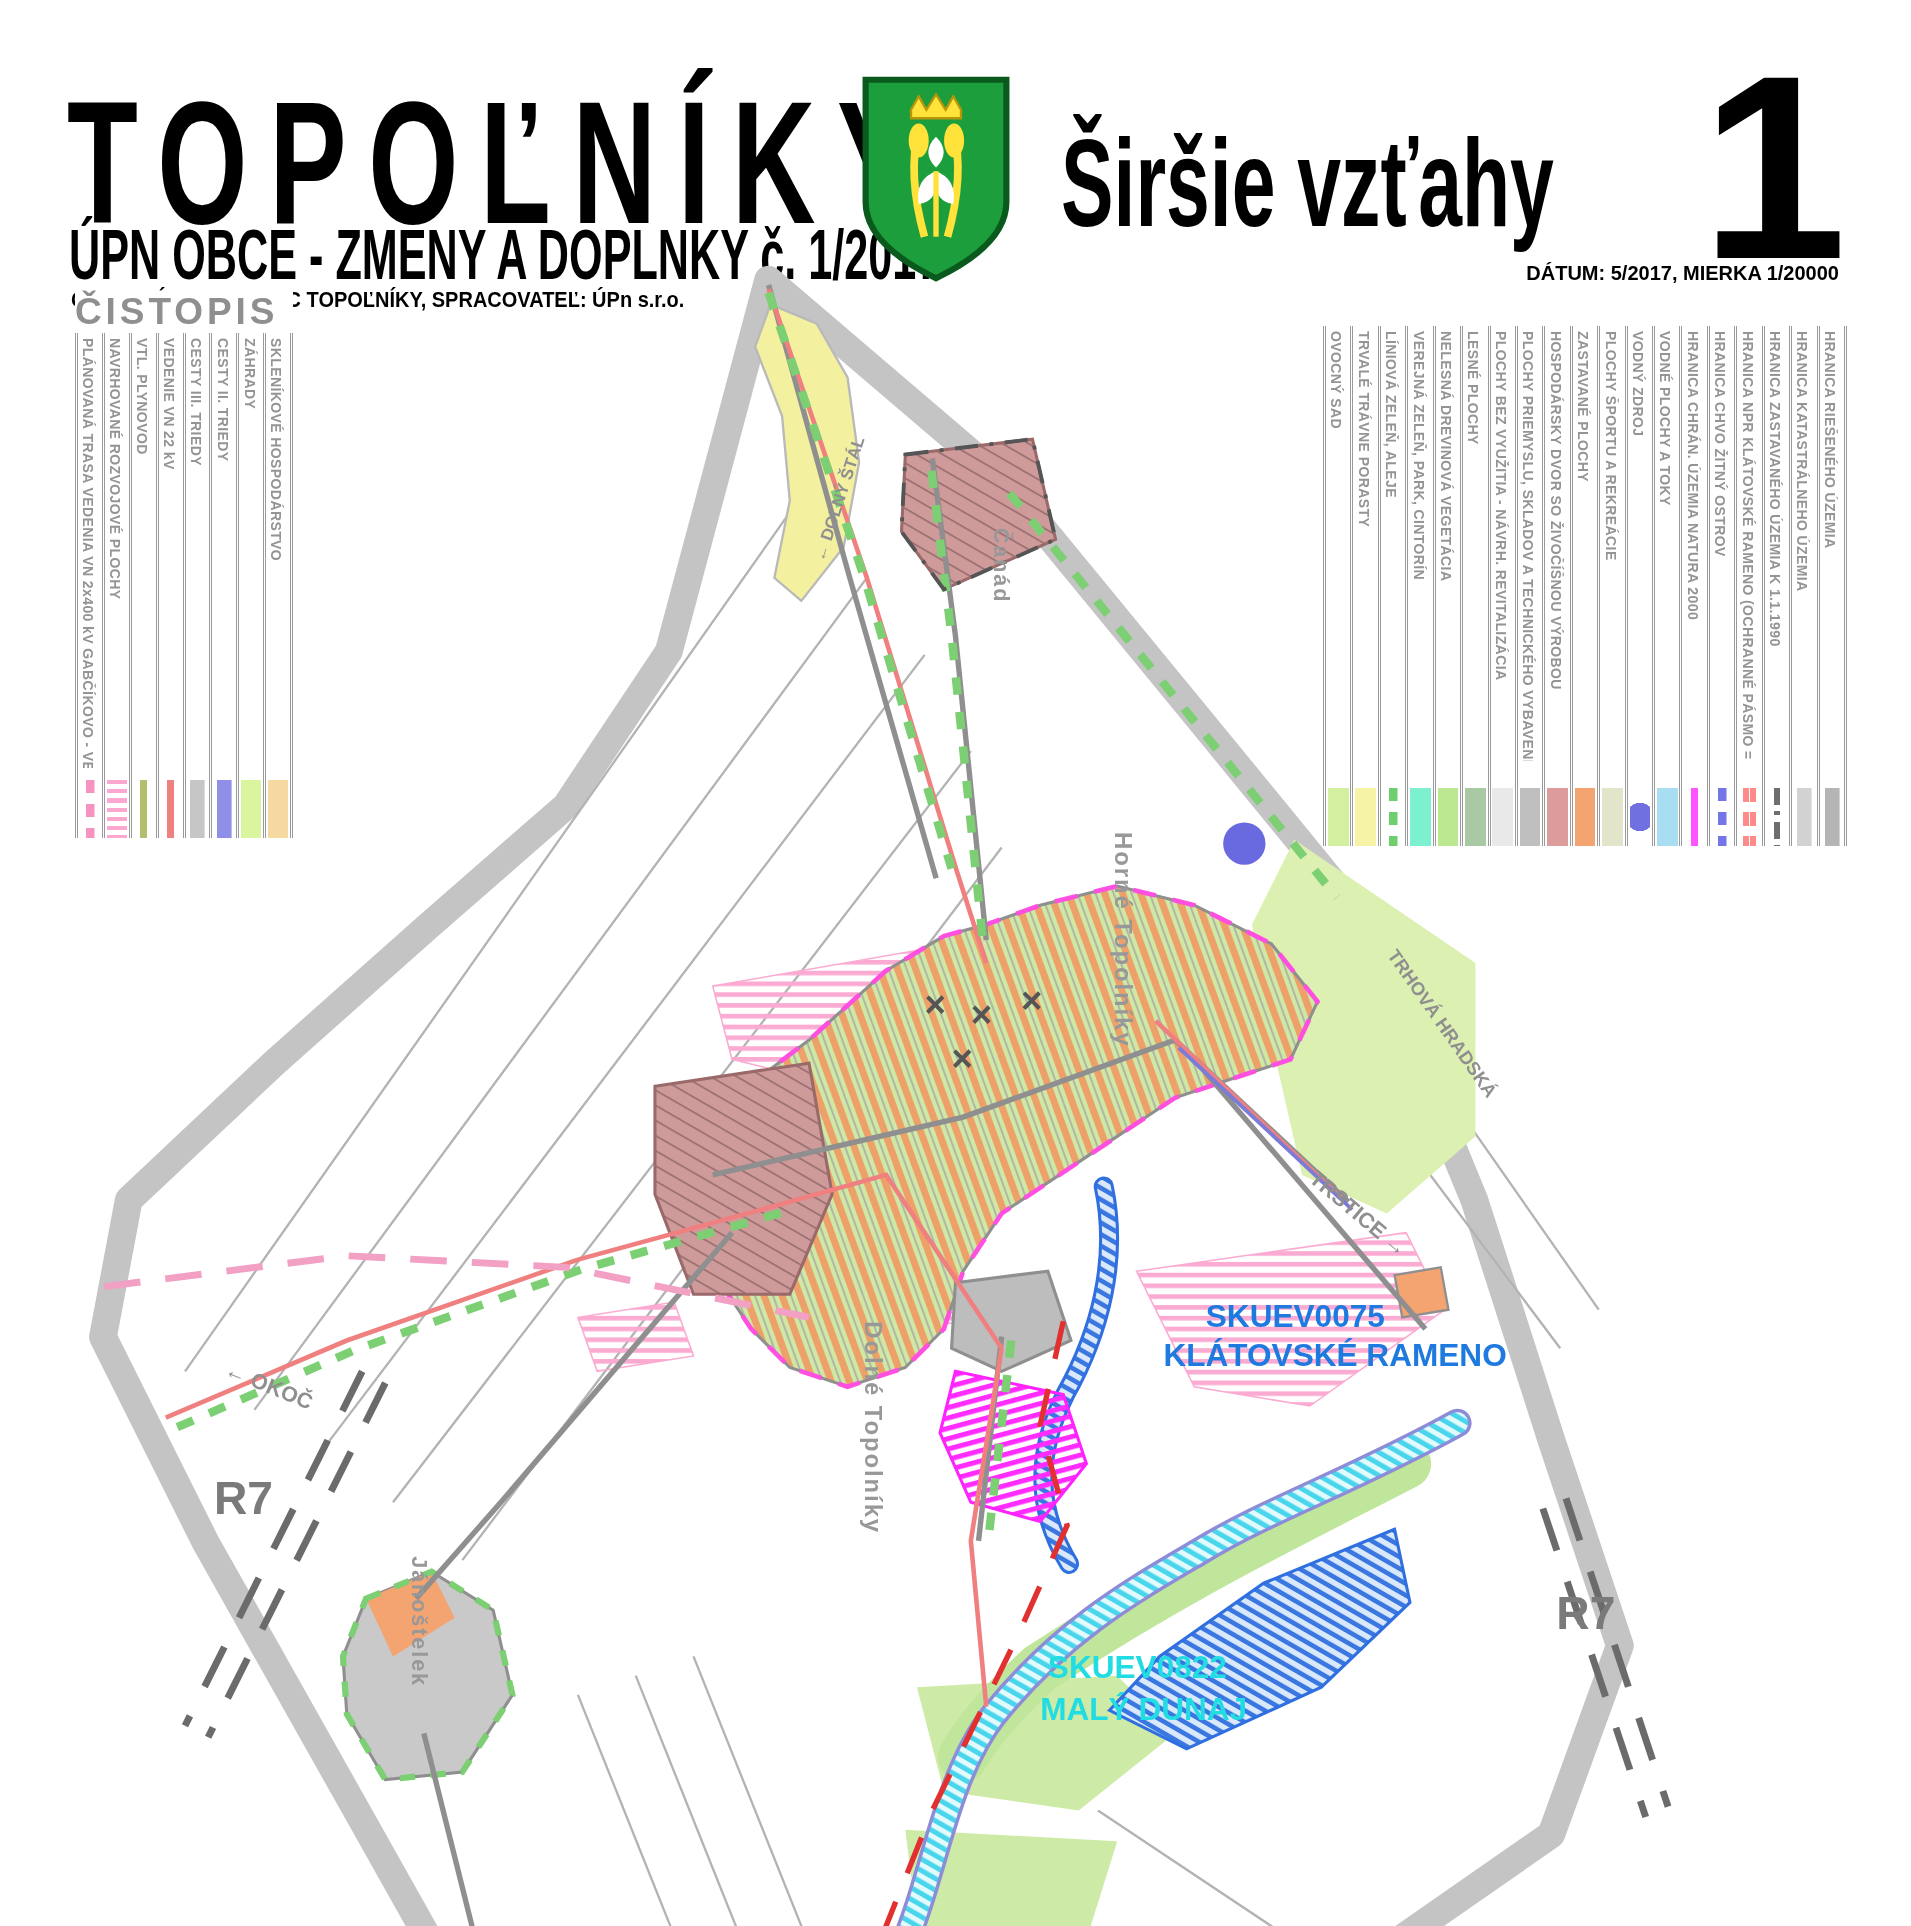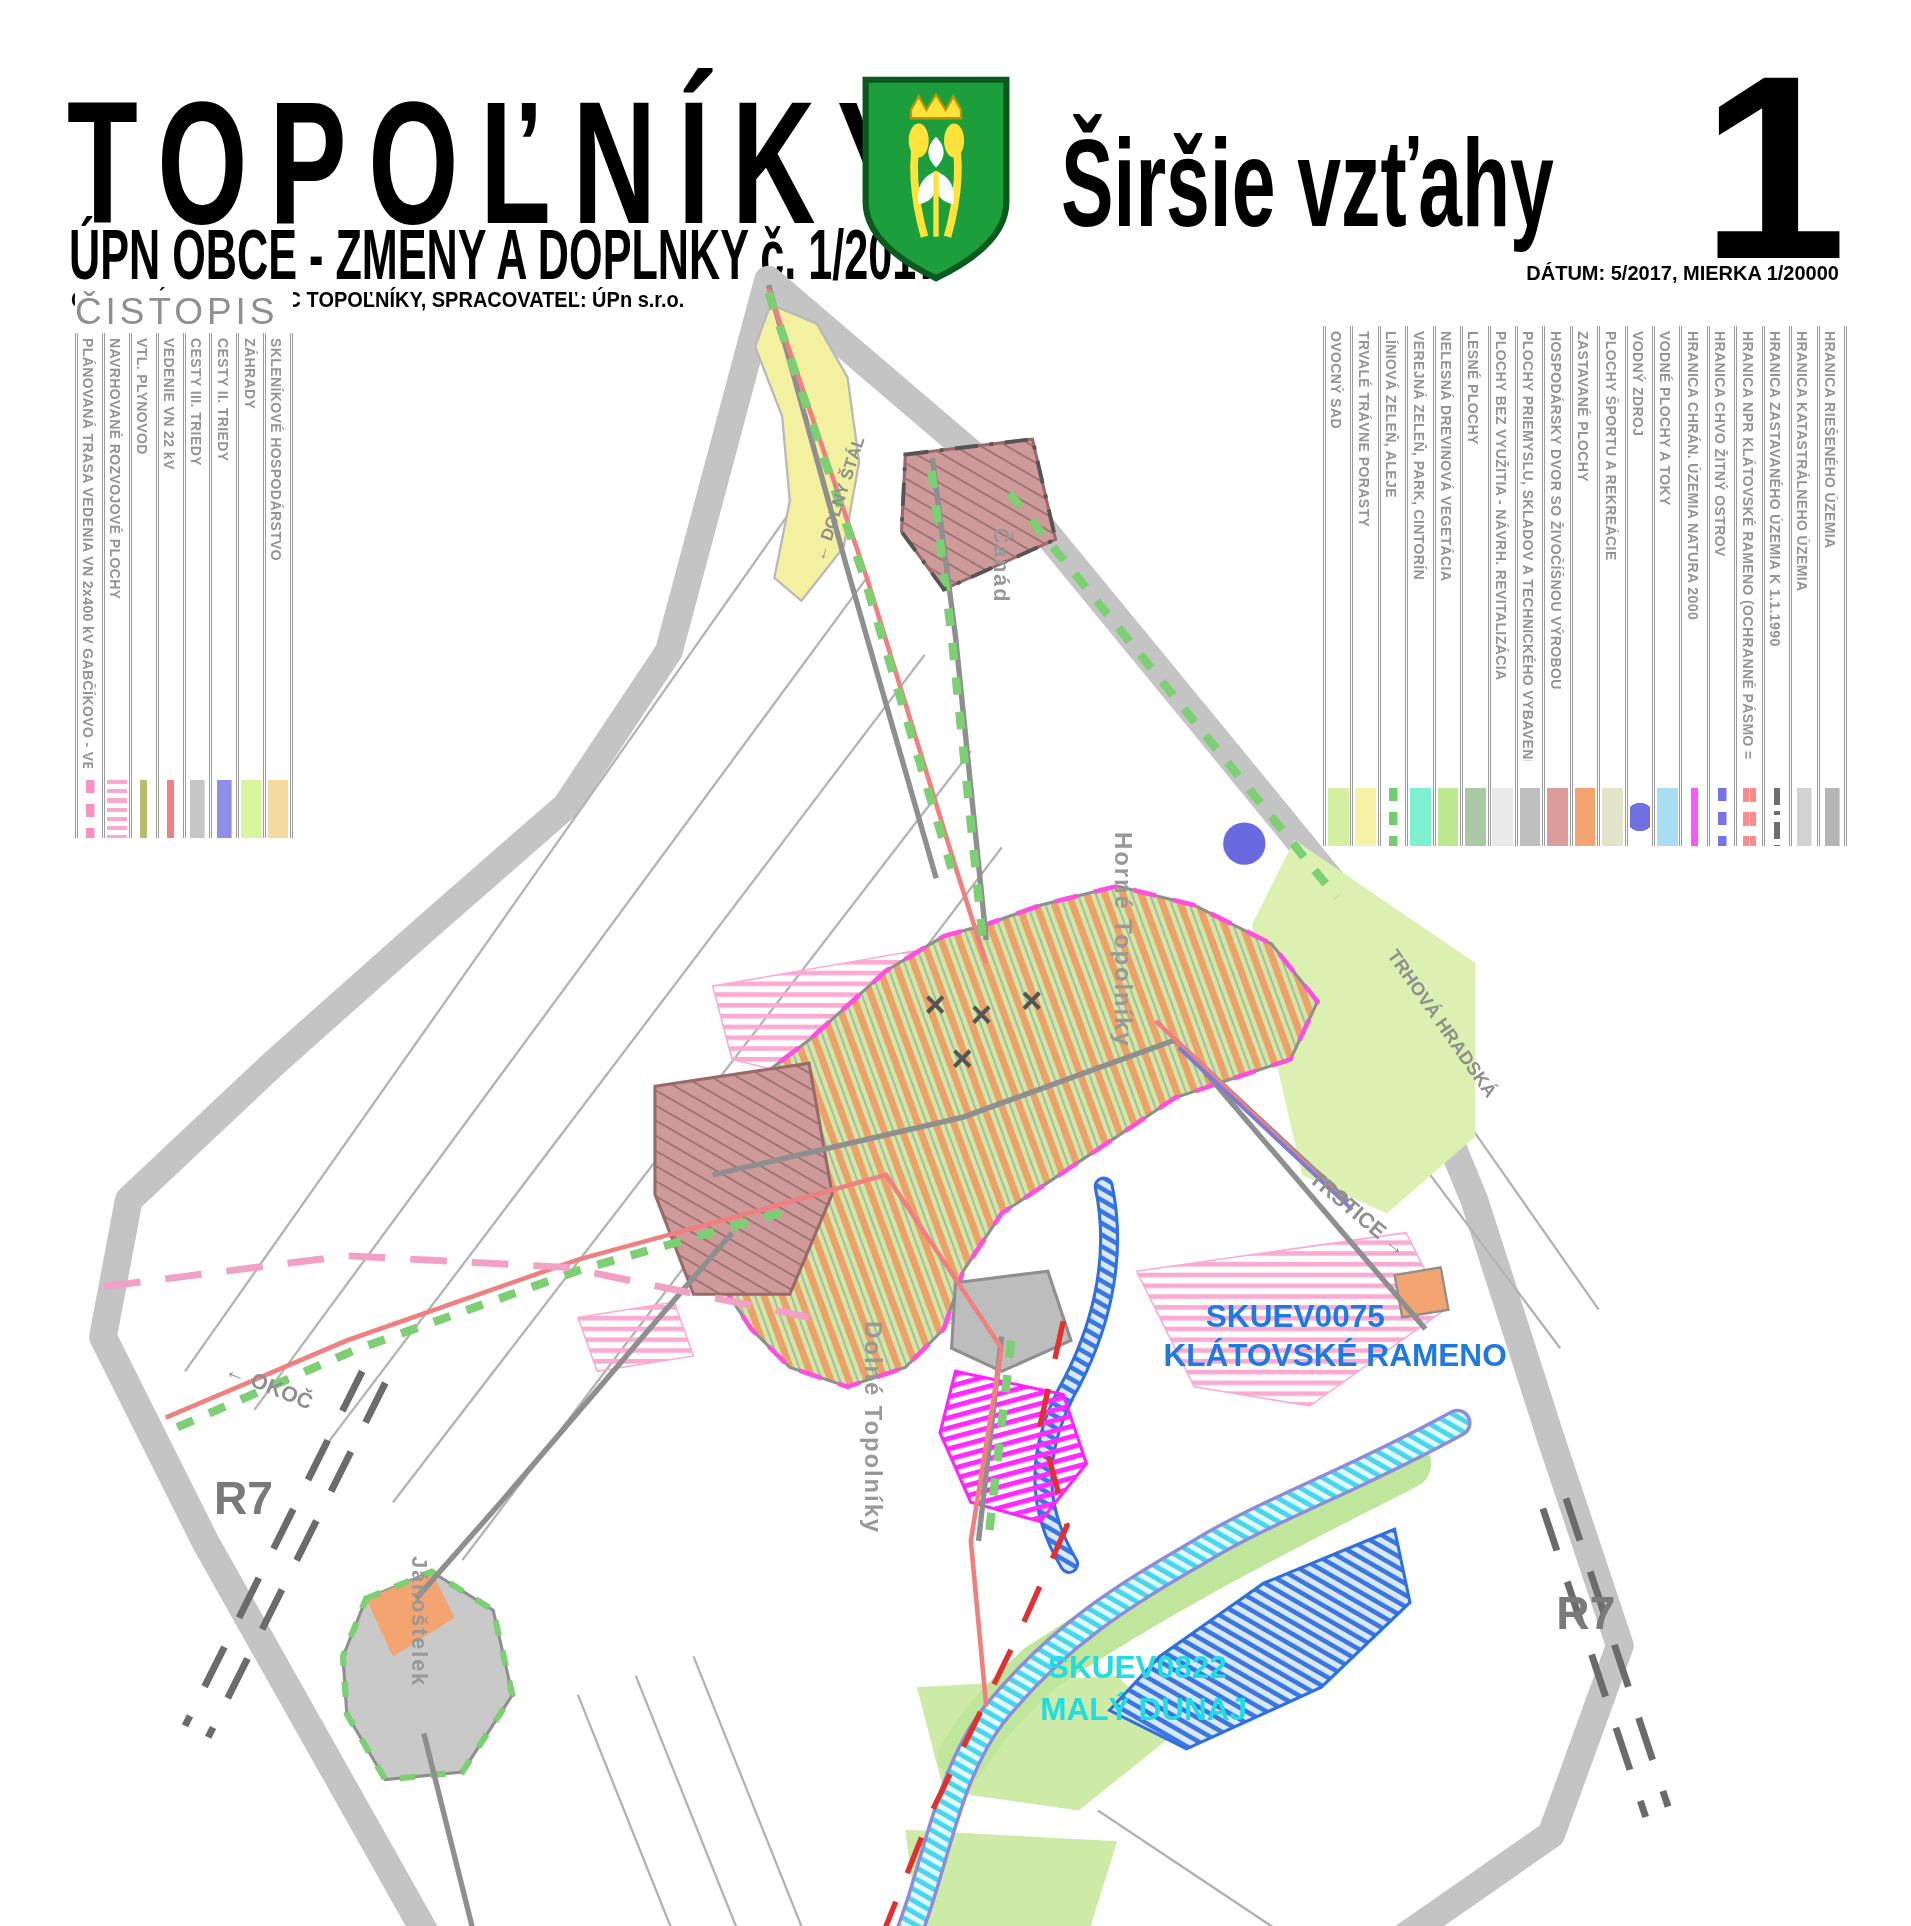--- a/index.html
+++ b/index.html
@@ -15,21 +15,21 @@
   #page-title{left:67px;top:62px;font-size:116px;font-weight:bold;letter-spacing:21.6px;color:#000;transform:scaleY(1.5);transform-origin:left top;white-space:nowrap}
   #page-subtitle{left:69px;top:214px;font-size:54px;font-weight:bold;transform:scale(0.8,1.3);transform-origin:left top;white-space:nowrap}
   #client-line{left:71px;top:287px;font-size:20px;font-weight:bold;transform:scaleY(1.1);transform-origin:left top;white-space:nowrap}
   #sheet-title{left:1061px;top:112px;font-size:96px;font-weight:bold;transform:scale(0.82,1.3);transform-origin:left top;white-space:nowrap}
   #sheet-number{left:1701px;top:37px;font-size:262px;font-weight:bold;line-height:1}
   #date-scale{right:73px;top:262px;font-size:20px;font-weight:bold;white-space:nowrap}
 
   
   .vlegend{background:#fff;z-index:3}
   #legend-cistopis{left:75px;top:291px;width:218px;height:555px}
-  #legend-cistopis h2{font-size:37px;font-weight:normal;color:var(--gray);letter-spacing:3.9px}
+  #legend-cistopis h2{font-size:37px;font-weight:bold;color:var(--gray);letter-spacing:3.9px}
   .vcols{display:flex;border-right:3.5px double #9a9a9a;height:505px}
   #legend-main-cols{left:1323px;top:326px;width:524px;height:520px;z-index:3;background:#fff}
   #legend-main-cols .vcols{height:520px}
   .vcol{flex:1 1 0;position:relative;border-left:3.5px double #9a9a9a;min-width:0}
   .vlabel{writing-mode:vertical-rl;font-size:14px;font-weight:bold;color:#949494;padding:4.6px 0 0 2.3px;white-space:nowrap;max-height:435px;overflow:hidden;letter-spacing:0.4px}
   .vswatch{position:absolute;bottom:0;left:1.9px;right:1.9px;height:58px}
 
   
   .sw-fill{background:var(--c)}
   .sw-vline{background:linear-gradient(var(--c),var(--c)) center/7px 100% no-repeat}

